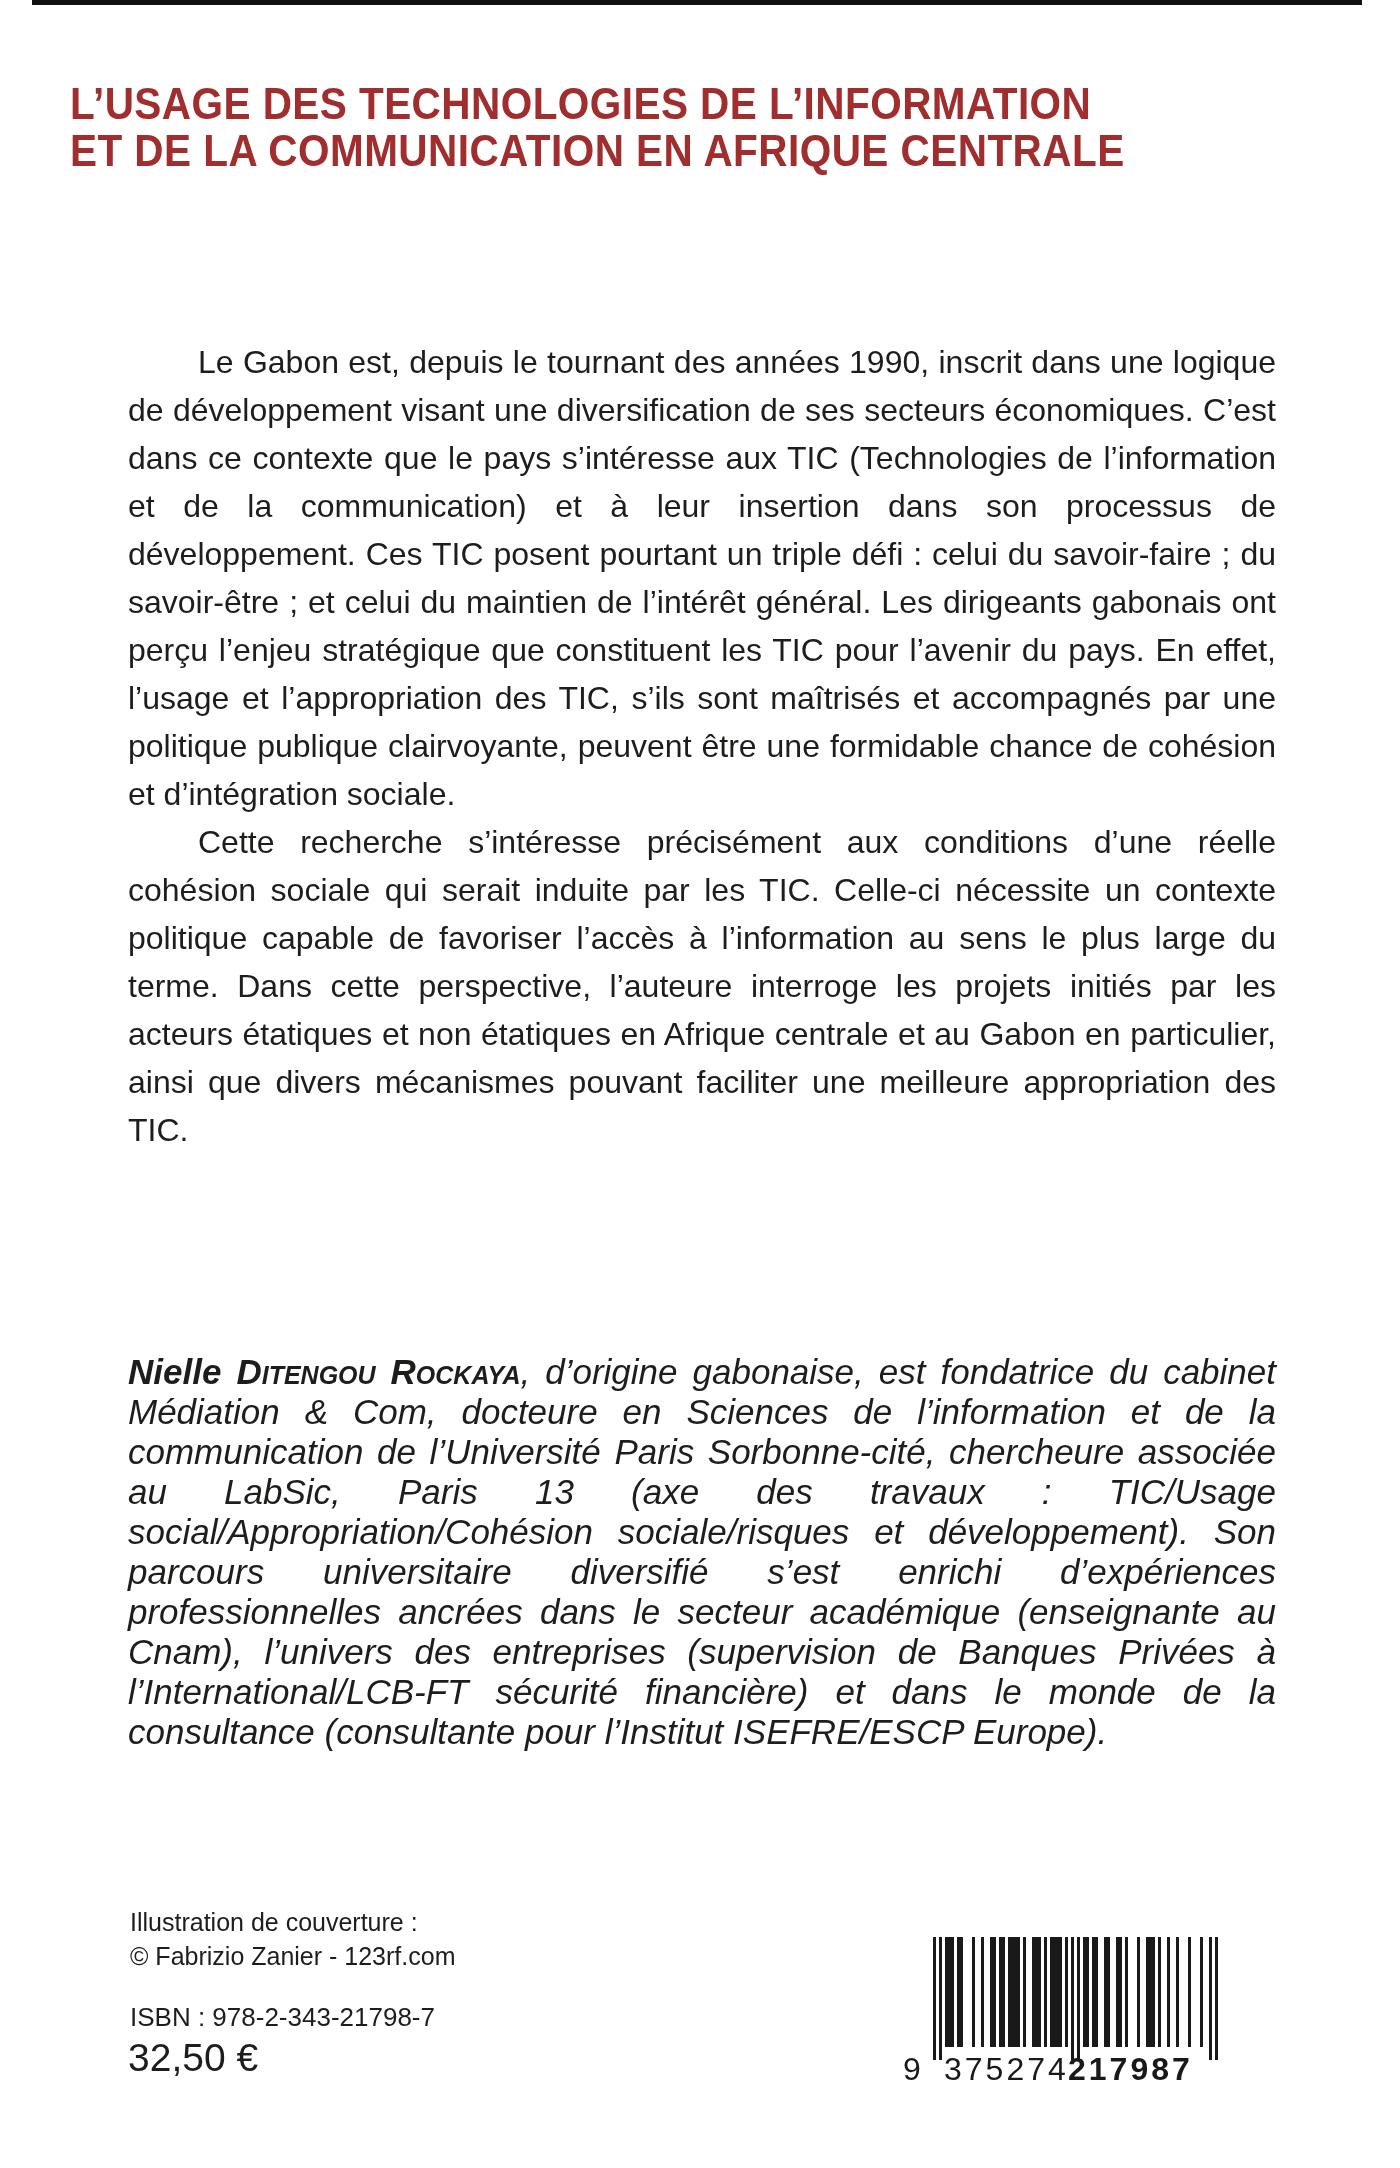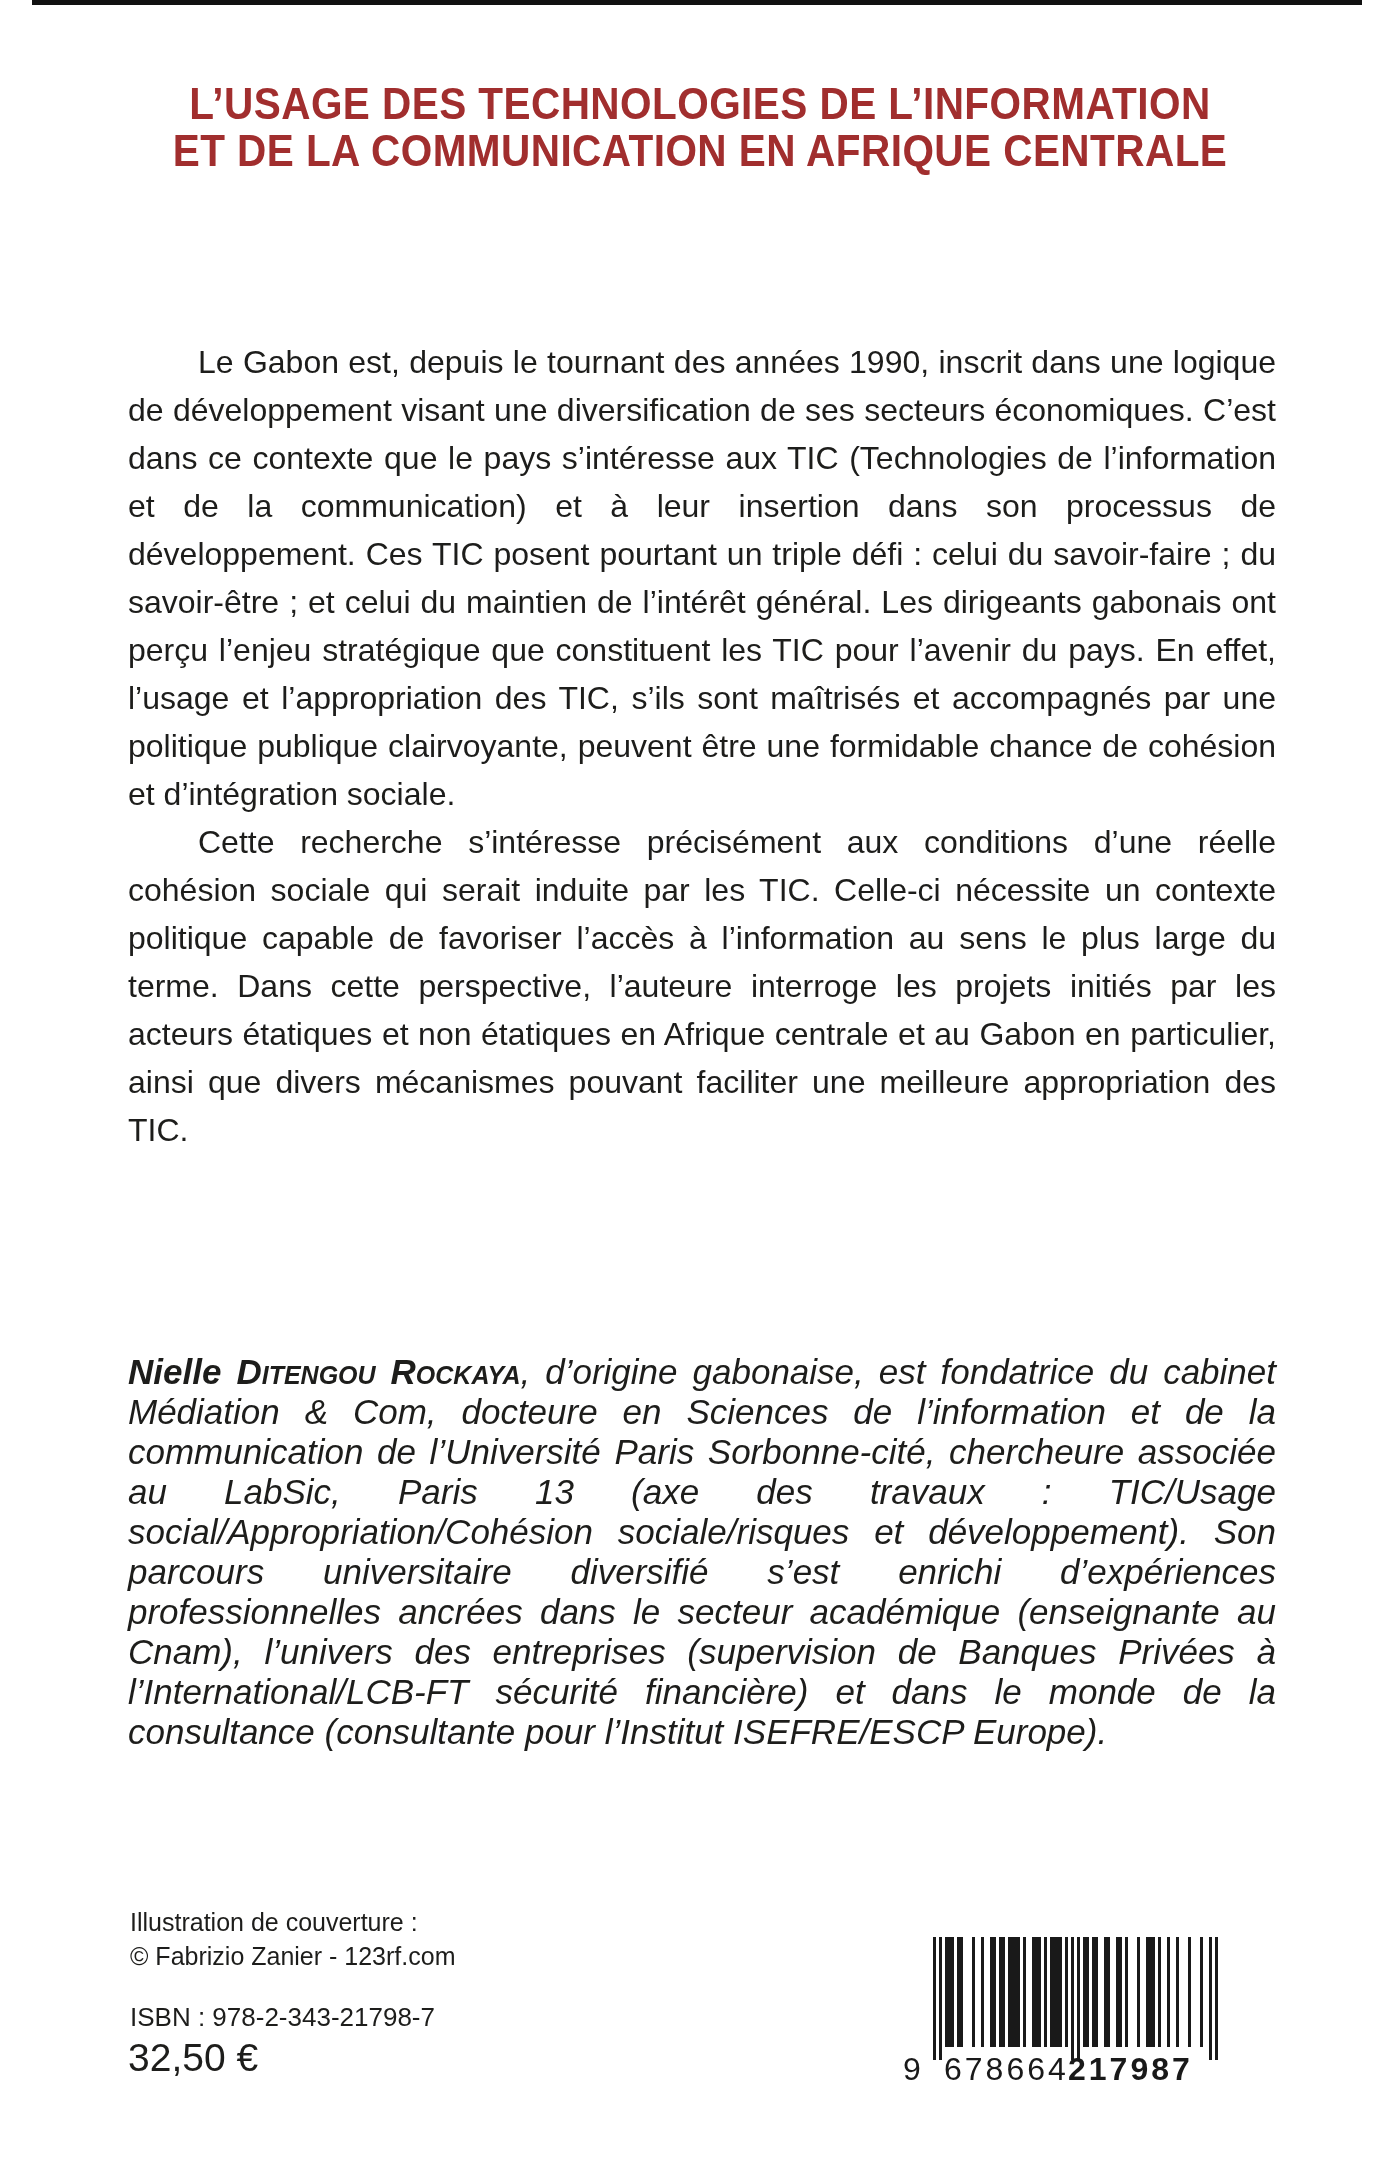--- a/index.html
+++ b/index.html
@@ -13,21 +13,21 @@
 
   
   .scan-edge {
     position: absolute; top: 0; left: 32px; right: 38px; height: 5px;
     background: #111;
   }
 
   
   .cover-title {
     position: absolute; top: 80px; left: 0; width: 1400px;
-    text-align: center;
+    text-align: left;
     font-weight: 700;
     font-size: 45px; line-height: 47px;
     letter-spacing: 0.5px;
   }
   .title-line {
     display: block; white-space: nowrap;
     transform: scaleX(0.90); transform-origin: 50% 50%;
   }
 
   
@@ -159,16 +159,16 @@
       <div class="bar" style="left: 225px;"></div>
       <div class="bar" style="left: 234px;"></div>
       <div class="bar" style="left: 243px;"></div>
       <div class="bar" style="left: 255px;"></div>
       <div class="bar" style="left: 267px;"></div>
       <div class="bar guard" style="left: 276px;"></div>
       <div class="bar guard" style="left: 282px;"></div>
     </div>
   <div class="barcode-digits">
     <span class="bd-lead">9</span>
-    <span class="bd-g1">678664</span>
+    <span class="bd-g1">375274</span>
     <span class="bd-g2">217987</span>
   </div>
 </div>
 
 </body></html>

